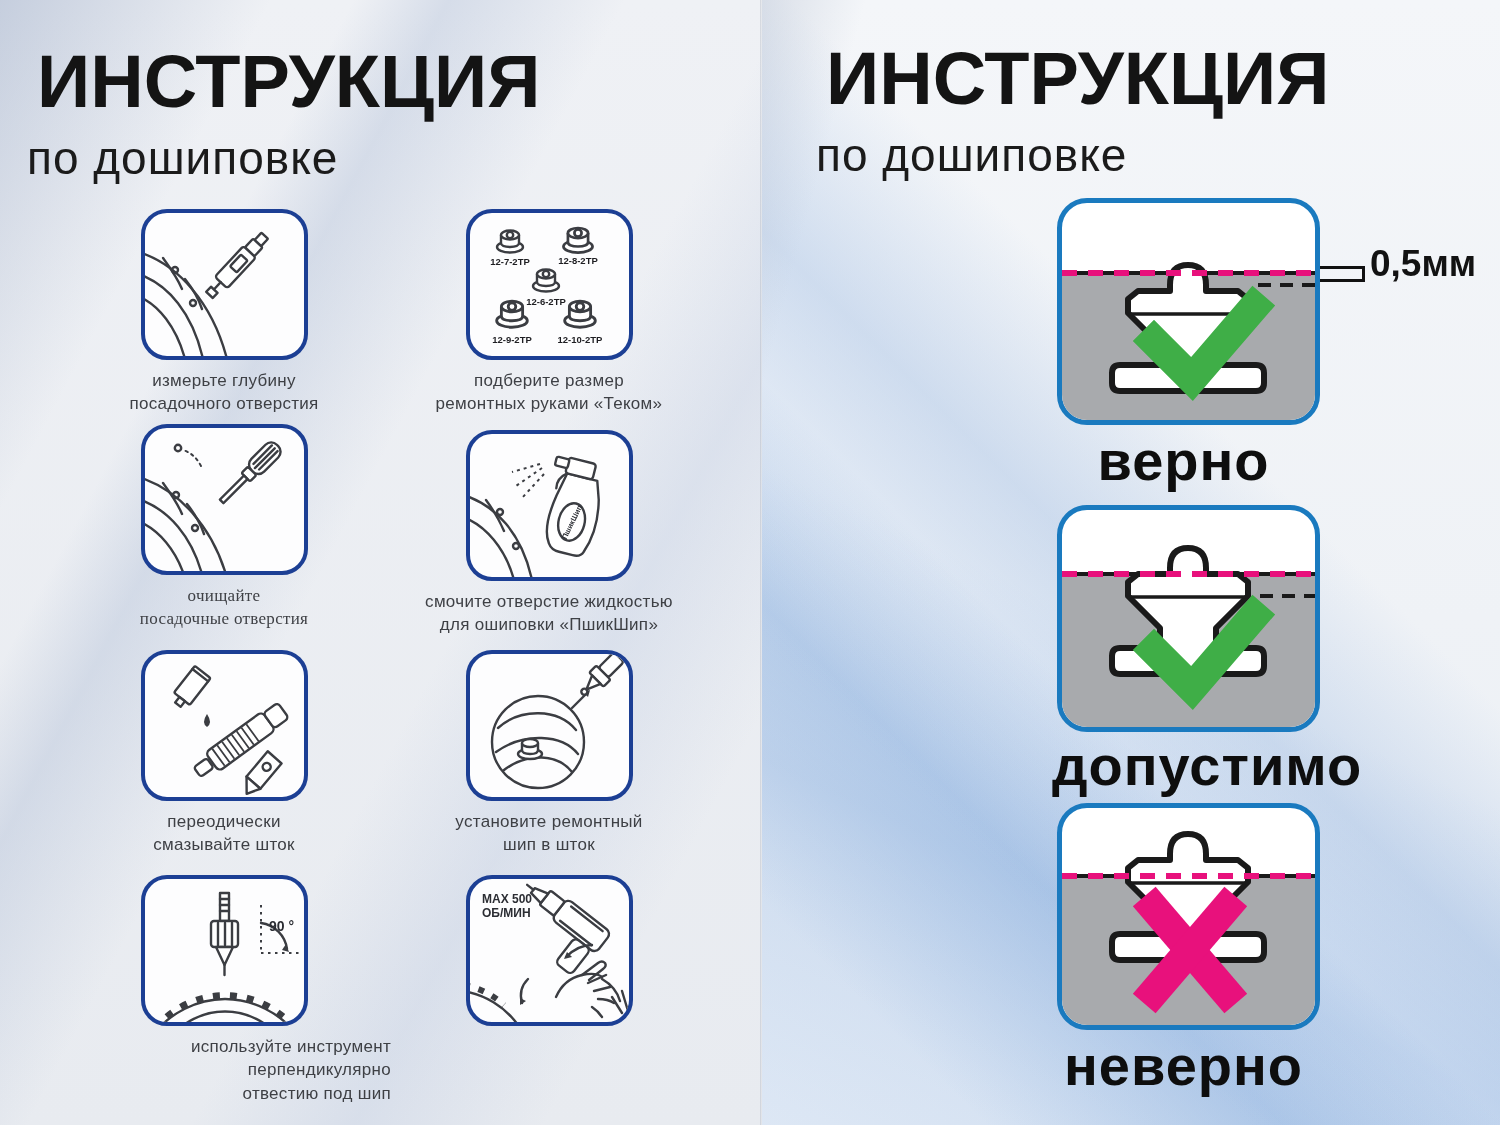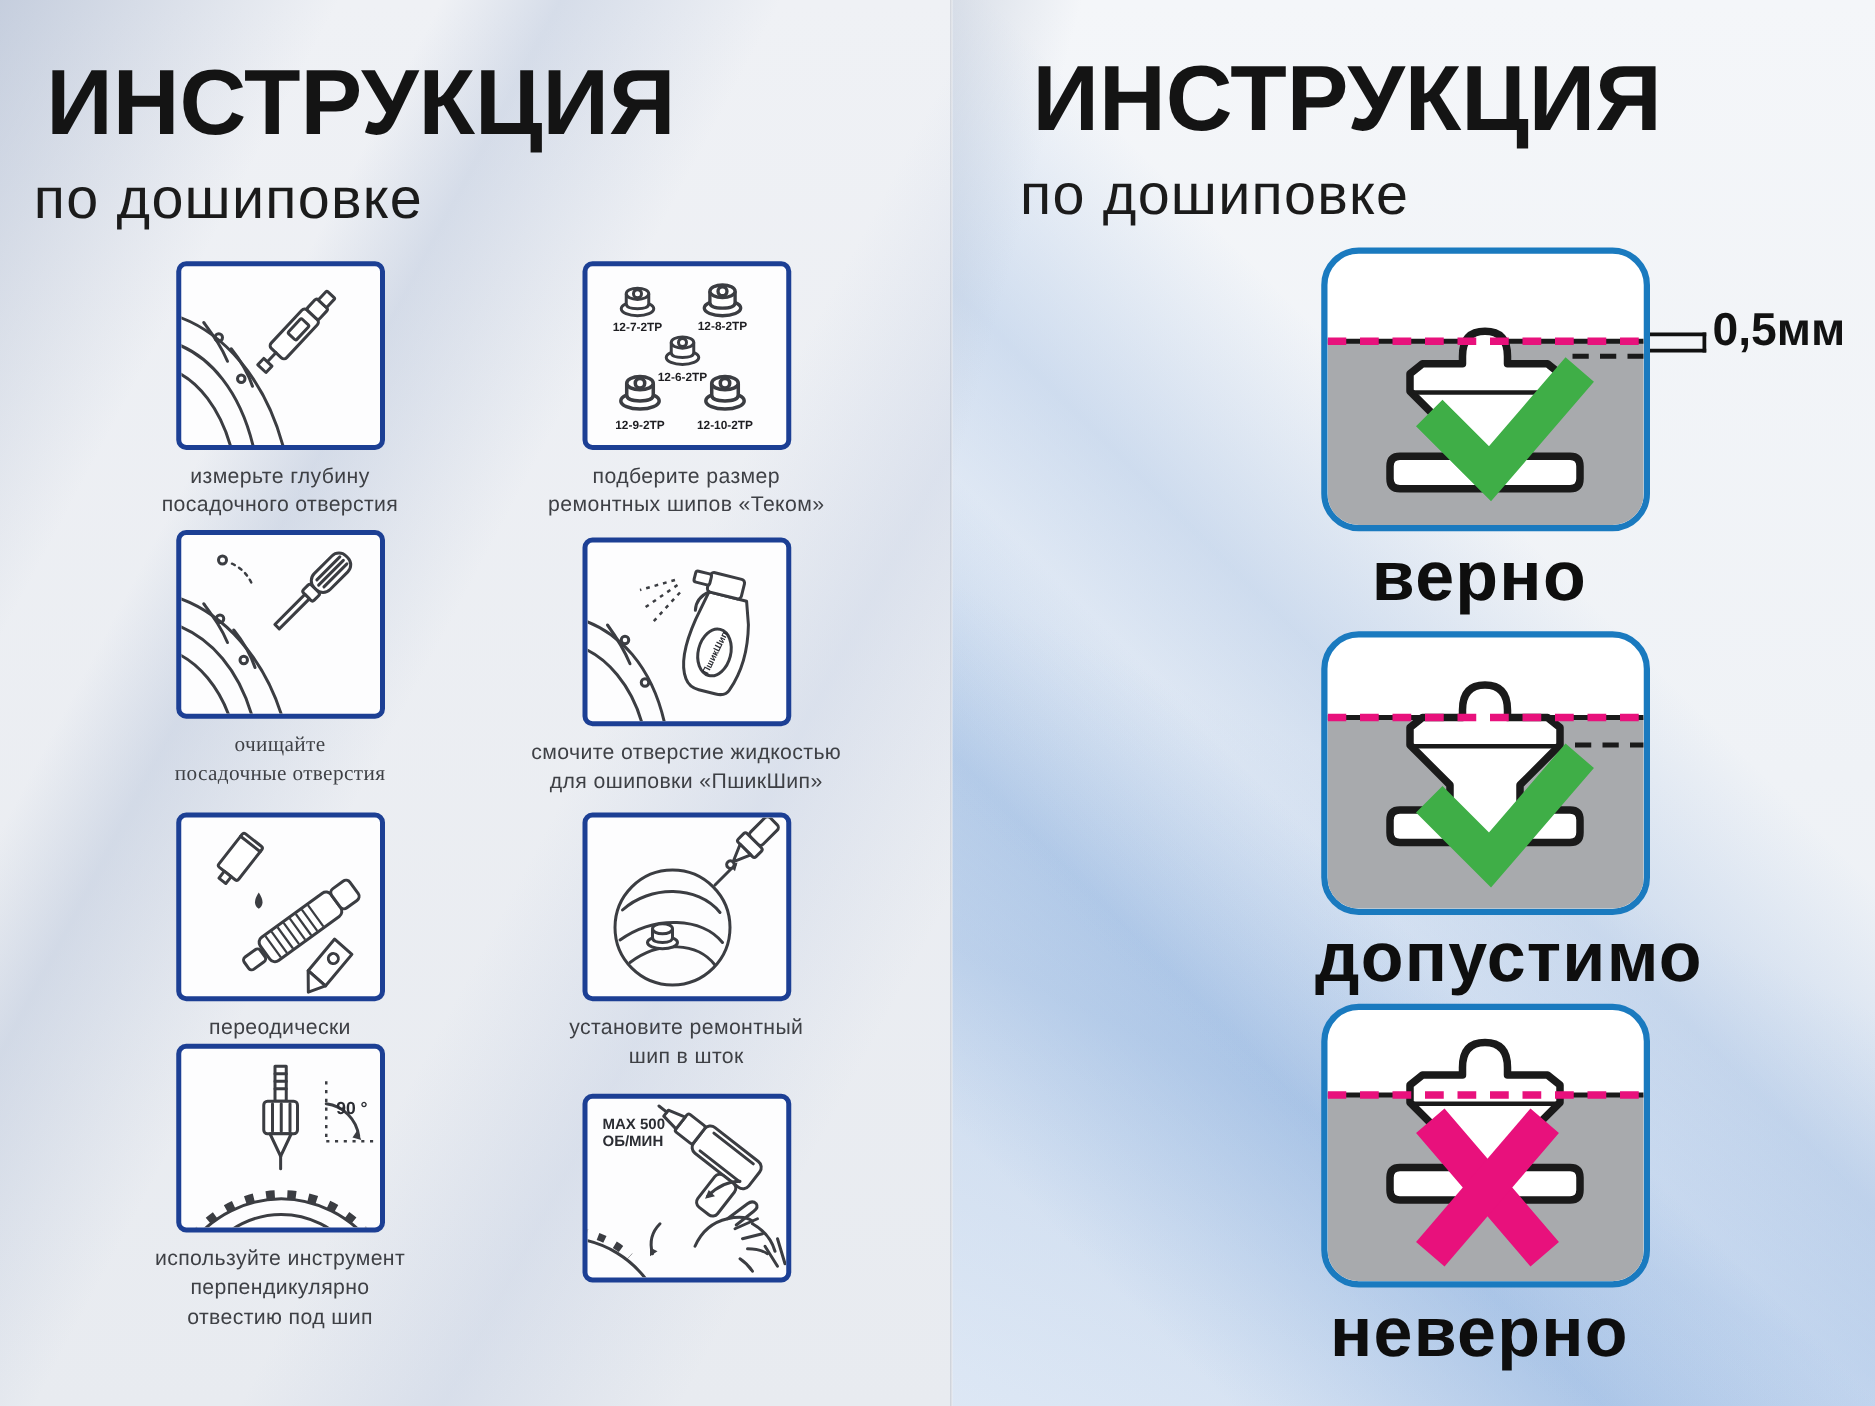--- a/index.html
+++ b/index.html
@@ -27,21 +27,21 @@
   
   .hdr{position:absolute;}
   .hdr h1{margin:12px;font-size:74px;font-weight:bold;color:#141414;line-height:1.0;letter-spacing:0;}
   .hdr h2{margin:4px 0 0 2px;font-size:46px;font-weight:normal;color:#1b1b1b;letter-spacing:1px;}
   .hdr-left{left:25px;top:33px;}
   .hdr-right{left:52px;top:30px;}
 
   
   .step{position:absolute;width:334px;text-align:center;}
   .card{width:159px;height:143px;margin:0 auto;background:#fdfdfe;
-        border:4px solid #1c3f94;border-radius:8px;overflow:hidden;}
+        border:4px solid #1c3f94;border-radius:26px;overflow:hidden;}
   .card svg{display:block;width:100%;height:100%;}
   .caption{margin-top:9px;font-size:17px;line-height:1.38;color:#3e4045;
            letter-spacing:.3px;white-space:pre-line;}
   .ln{stroke:#3b3d42;stroke-width:2.4;fill:none;stroke-linecap:round;stroke-linejoin:round;}
   .lnf{stroke:#3b3d42;stroke-width:2.4;fill:#ffffff;stroke-linejoin:round;}
   .lnd{stroke:#3b3d42;stroke-width:2;fill:none;stroke-dasharray:2.5 4;stroke-linecap:round;}
   .studlbl{font-family:"Liberation Sans",sans-serif;font-size:9.5px;font-weight:bold;fill:#1e1e22;text-anchor:middle;}
   .svgtxt{font-family:"Liberation Sans",sans-serif;font-weight:bold;fill:#2b2d33;}
 
   
@@ -126,21 +126,21 @@
             <circle class="ln" cx="0" cy="-8" r="3.2"></circle>
           </g>
           <text class="studlbl" x="40" y="52">12-7-2TP</text>
           <text class="studlbl" x="108" y="51">12-8-2TP</text>
           <text class="studlbl" x="76" y="92">12-6-2TP</text>
           <text class="studlbl" x="42" y="130">12-9-2TP</text>
           <text class="studlbl" x="110" y="130">12-10-2TP</text>
         </svg>
       </div>
       <div class="caption">подберите размер
-ремонтных шипов «Теком»</div>
+ремонтных руками «Теком»</div>
     </div>
 
     <div class="step" style="left:57px;top:424px;font-family:Liberation Serif, serif;">
       <div class="card">
         <svg viewBox="0 0 159 143">
           <path class="ln" d="M-10,48 C34,60 68,100 82,150"></path>
           <path class="ln" d="M-10,70 C24,80 48,110 58,150"></path>
           <path class="ln" d="M-10,92 C14,100 32,124 40,150"></path>
           <path class="ln" d="M18,55 C26,66 32,74 37,86"></path>
           <path class="ln" d="M42,76 C50,86 55,94 59,106"></path>
@@ -234,21 +234,21 @@
             <rect class="lnf" x="122" y="18" width="20" height="10" rx="2"></rect>
             <path class="lnf" d="M126,28 h12 l-6,14 z"></path>
             <circle class="lnf" cx="132" cy="45" r="3"></circle>
           </g>
         </svg>
       </div>
       <div class="caption">установите ремонтный
 шип в шток</div>
     </div>
 
-    <div class="step" style="left:57px;top:835px;">
+    <div class="step" style="left:57px;top:875px;text-align:right;">
       <div class="card">
         <svg viewBox="0 0 159 143">
           <path class="ln" d="M8,156 A92,92 0 0 1 80,120 A92,92 0 0 1 152,156"></path>
           <path d="M10,150 A90,90 0 0 1 150,150" fill="none" stroke="#3b3d42" stroke-width="7" stroke-dasharray="7 10"></path>
           <path class="ln" d="M26,158 A70,70 0 0 1 134,158"></path>
           <path class="ln" d="M44,160 A52,52 0 0 1 116,160"></path>
           <rect class="lnf" x="75" y="14" width="9" height="28"></rect>
           <path class="ln" d="M75,20 h9 M75,26 h9 M75,32 h9"></path>
           <rect class="lnf" x="66" y="42" width="27" height="26" rx="3"></rect>
           <path class="ln" d="M73,44 v22 M80,44 v22 M87,44 v22"></path>

